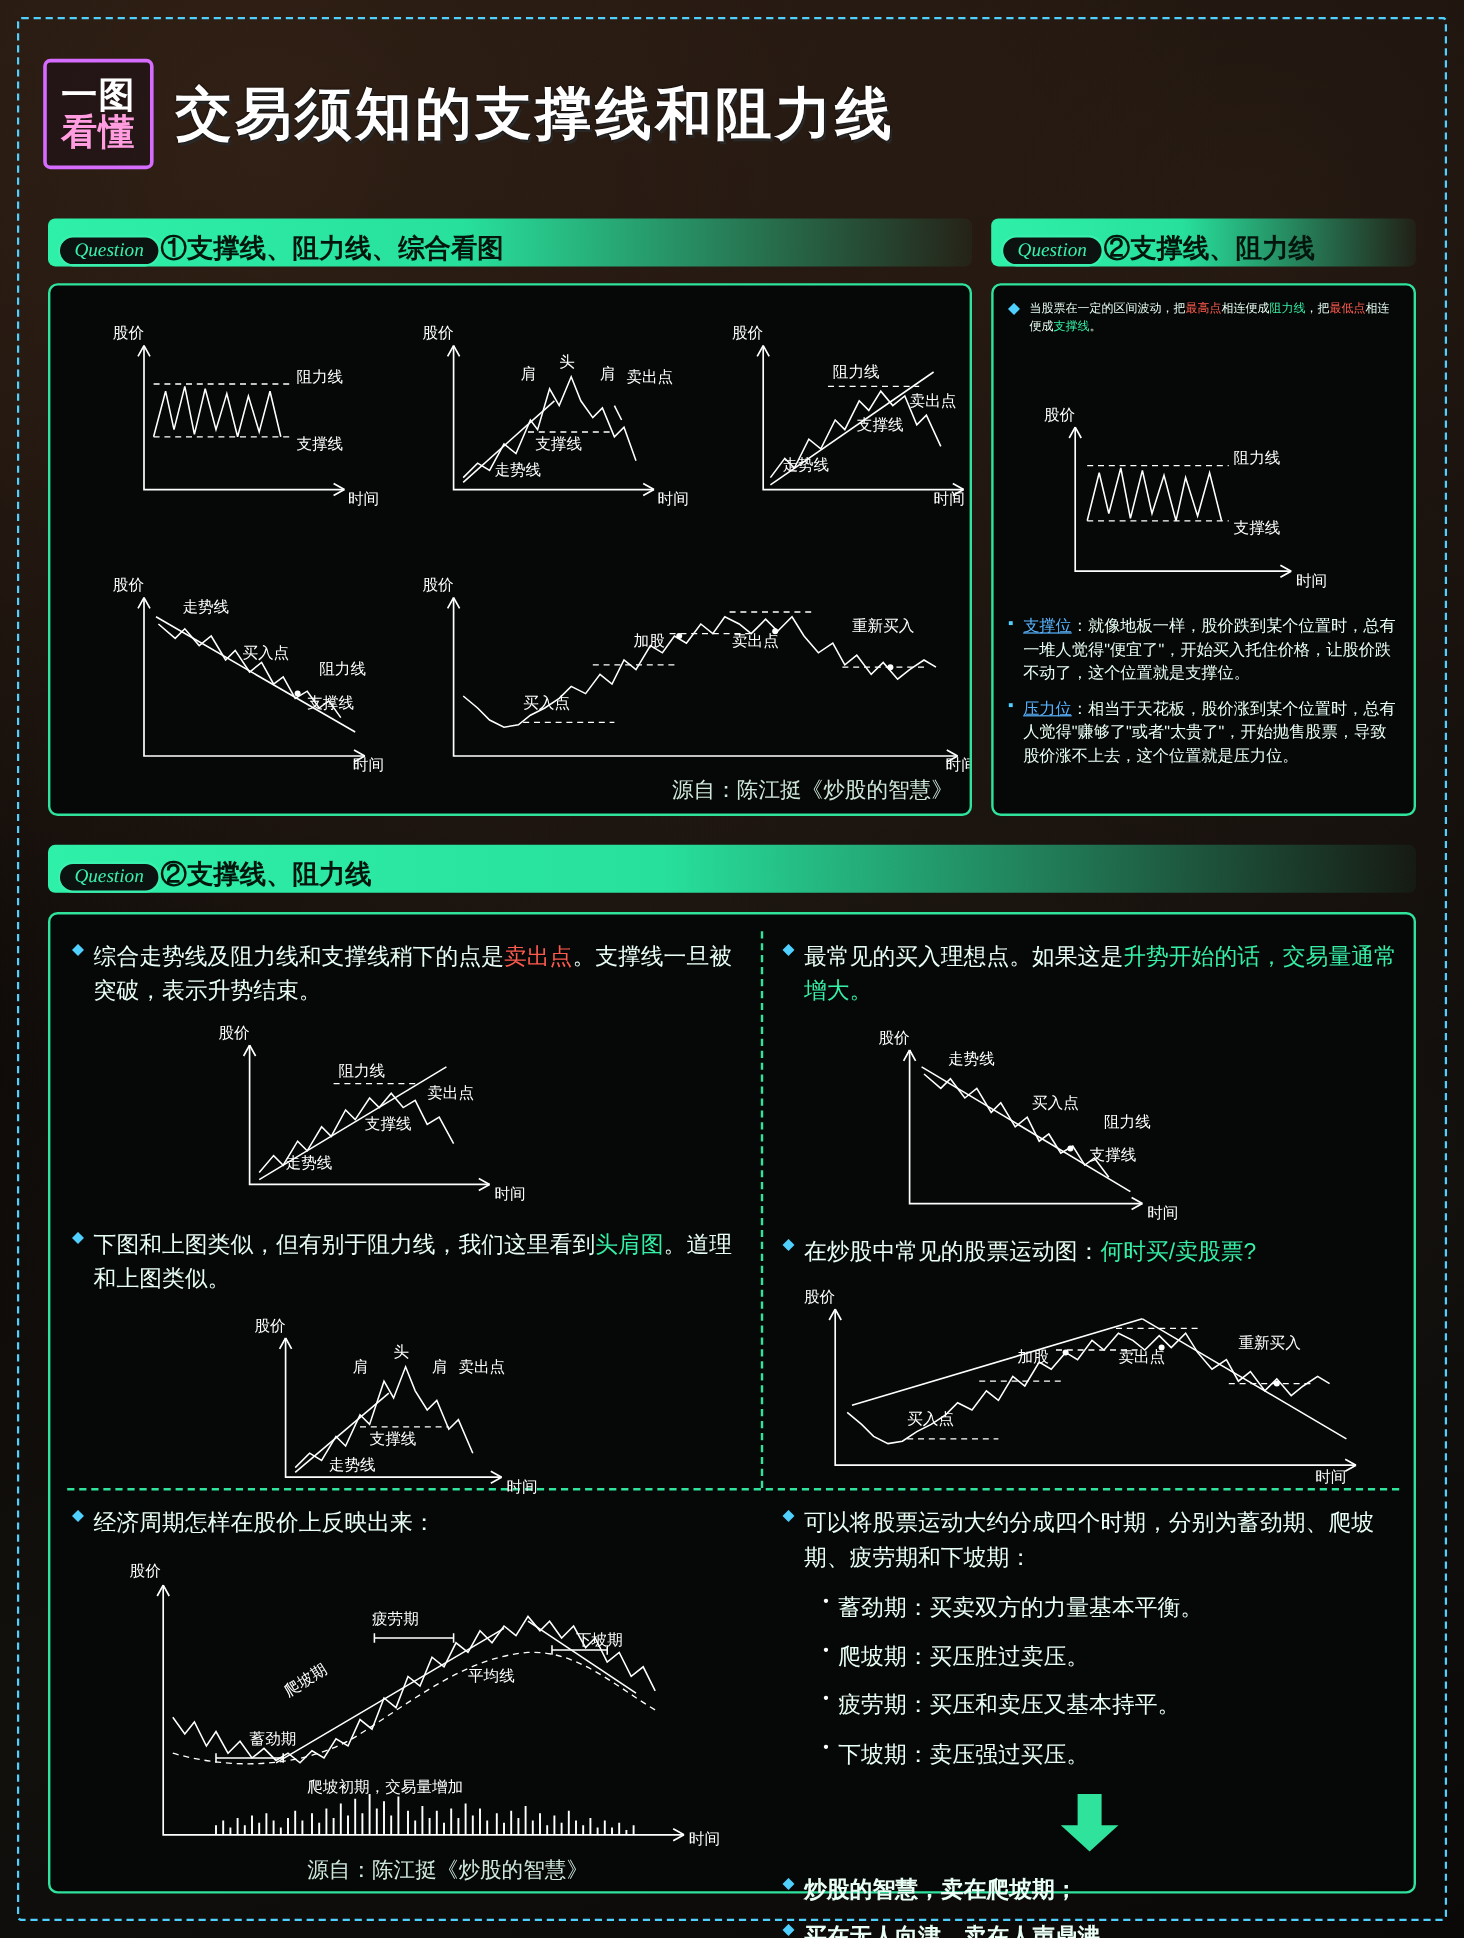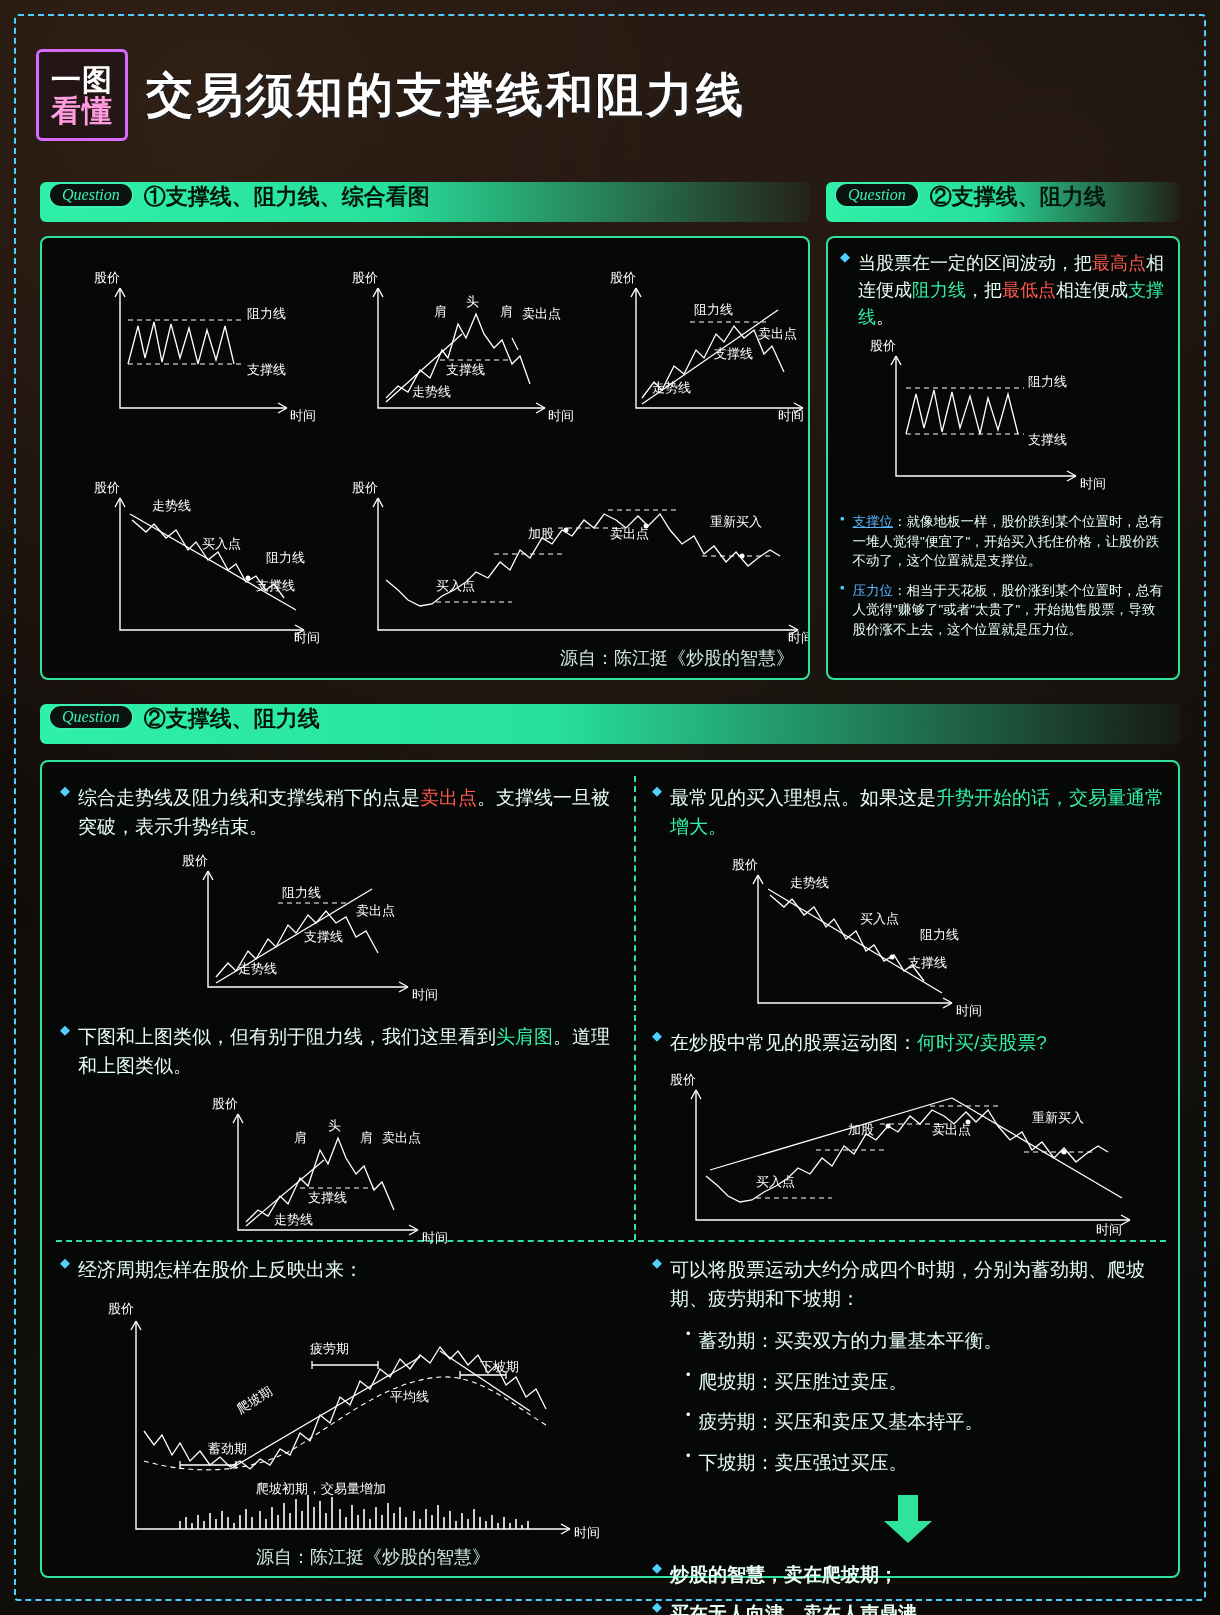--- a/index.html
+++ b/index.html
@@ -37,21 +37,21 @@
   }
   .badge span { font-size:30px; letter-spacing:1px; }
   .badge .b2 { color:#ff9de0; }
   .title {
     font-size:47px; font-weight:bold; color:#ffffff; letter-spacing:3px;
     text-shadow:0 0 2px #000, 2px 2px 0 #2a2a2a;
     white-space:nowrap;
   }
   
   .qhead {
-    display:flex; align-items:flex-start; gap:10px;
+    display:flex; align-items:flex-end; 
     background:linear-gradient(90deg,#2ff0a8 0%, #27e09c 45%, rgba(30,200,140,0.05) 100%);
     border-radius:6px;
     height:40px; padding-left:8px;
   }
   .qpill {
     background:#0c120f; color:#39f0ae; border:2px solid #39f0ae;
     border-radius:16px; padding:2px 12px; font-size:16px; font-style:italic;
     font-family:"Liberation Serif", serif;
   }
   .qtitle { color:#03160d; font-size:22px; font-weight:bold; }
@@ -174,21 +174,21 @@
     <circle class="dot" cx="604" cy="288" r="2.5"></circle>
     <circle class="dot" cx="700" cy="318" r="2.5"></circle>
   </svg>
   <div class="src" style="position:absolute; right:14px; bottom:8px;">源自：陈江挺《炒股的智慧》</div>
 </div>
 
 <div class="panel" style="left:826px; top:236px; width:354px; height:444px;">
   <div style="padding:12px 12px 0 12px;">
     <div class="row">
       <span class="bullet">◆</span>
-      <div class="txt" style="font-size:18px;">
+      <div class="txt" style="font-size:10px;">
         <span>当股票在一定的区间波动，把</span><span class="red">最高点</span><span>相连便成</span><span class="grn">阻力线</span><span>，把</span><span class="red">最低点</span><span>相连便成</span><span class="grn">支撑线</span><span>。</span>
       </div>
     </div>
   </div>
   <svg width="354" height="200" viewBox="0 0 354 200" style="position:absolute; left:0; top:80px;">
     <text x="42" y="32">股价</text>
     <path class="ax" d="M68 38 L68 158 L248 158"></path>
     <path class="ax" d="M68 38 l-5 9 M68 38 l5 9"></path>
     <path class="ax" d="M248 158 l-9 -5 M248 158 l-9 5"></path>
     <text x="252" y="170">时间</text>
@@ -201,21 +201,21 @@
   <div style="position:absolute; left:12px; top:274px; right:12px;">
     <div class="row" style="margin-bottom:10px;">
       <span class="bullet">▪</span>
       <div class="txt" style="font-size:13.5px; line-height:1.45;">
         <span class="blu" style="text-decoration:underline;">支撑位</span><span>：就像地板一样，股价跌到某个位置时，总有一堆人觉得"便宜了"，开始买入托住价格，让股价跌不动了，这个位置就是支撑位。</span>
       </div>
     </div>
     <div class="row">
       <span class="bullet">▪</span>
       <div class="txt" style="font-size:13.5px; line-height:1.45;">
-        <span class="blu" style="">压力位</span><span>：相当于天花板，股价涨到某个位置时，总有人觉得"赚够了"或者"太贵了"，开始抛售股票，导致股价涨不上去，这个位置就是压力位。</span>
+        <span class="blu" style="text-decoration:underline;">压力位</span><span>：相当于天花板，股价涨到某个位置时，总有人觉得"赚够了"或者"太贵了"，开始抛售股票，导致股价涨不上去，这个位置就是压力位。</span>
       </div>
     </div>
   </div>
 </div>
 
 <div class="qhead" style="position:absolute; left:40px; top:704px; width:1140px;">
   <div class="qpill">Question</div>
   <div class="qtitle">②支撑线、阻力线</div>
 </div>
 

